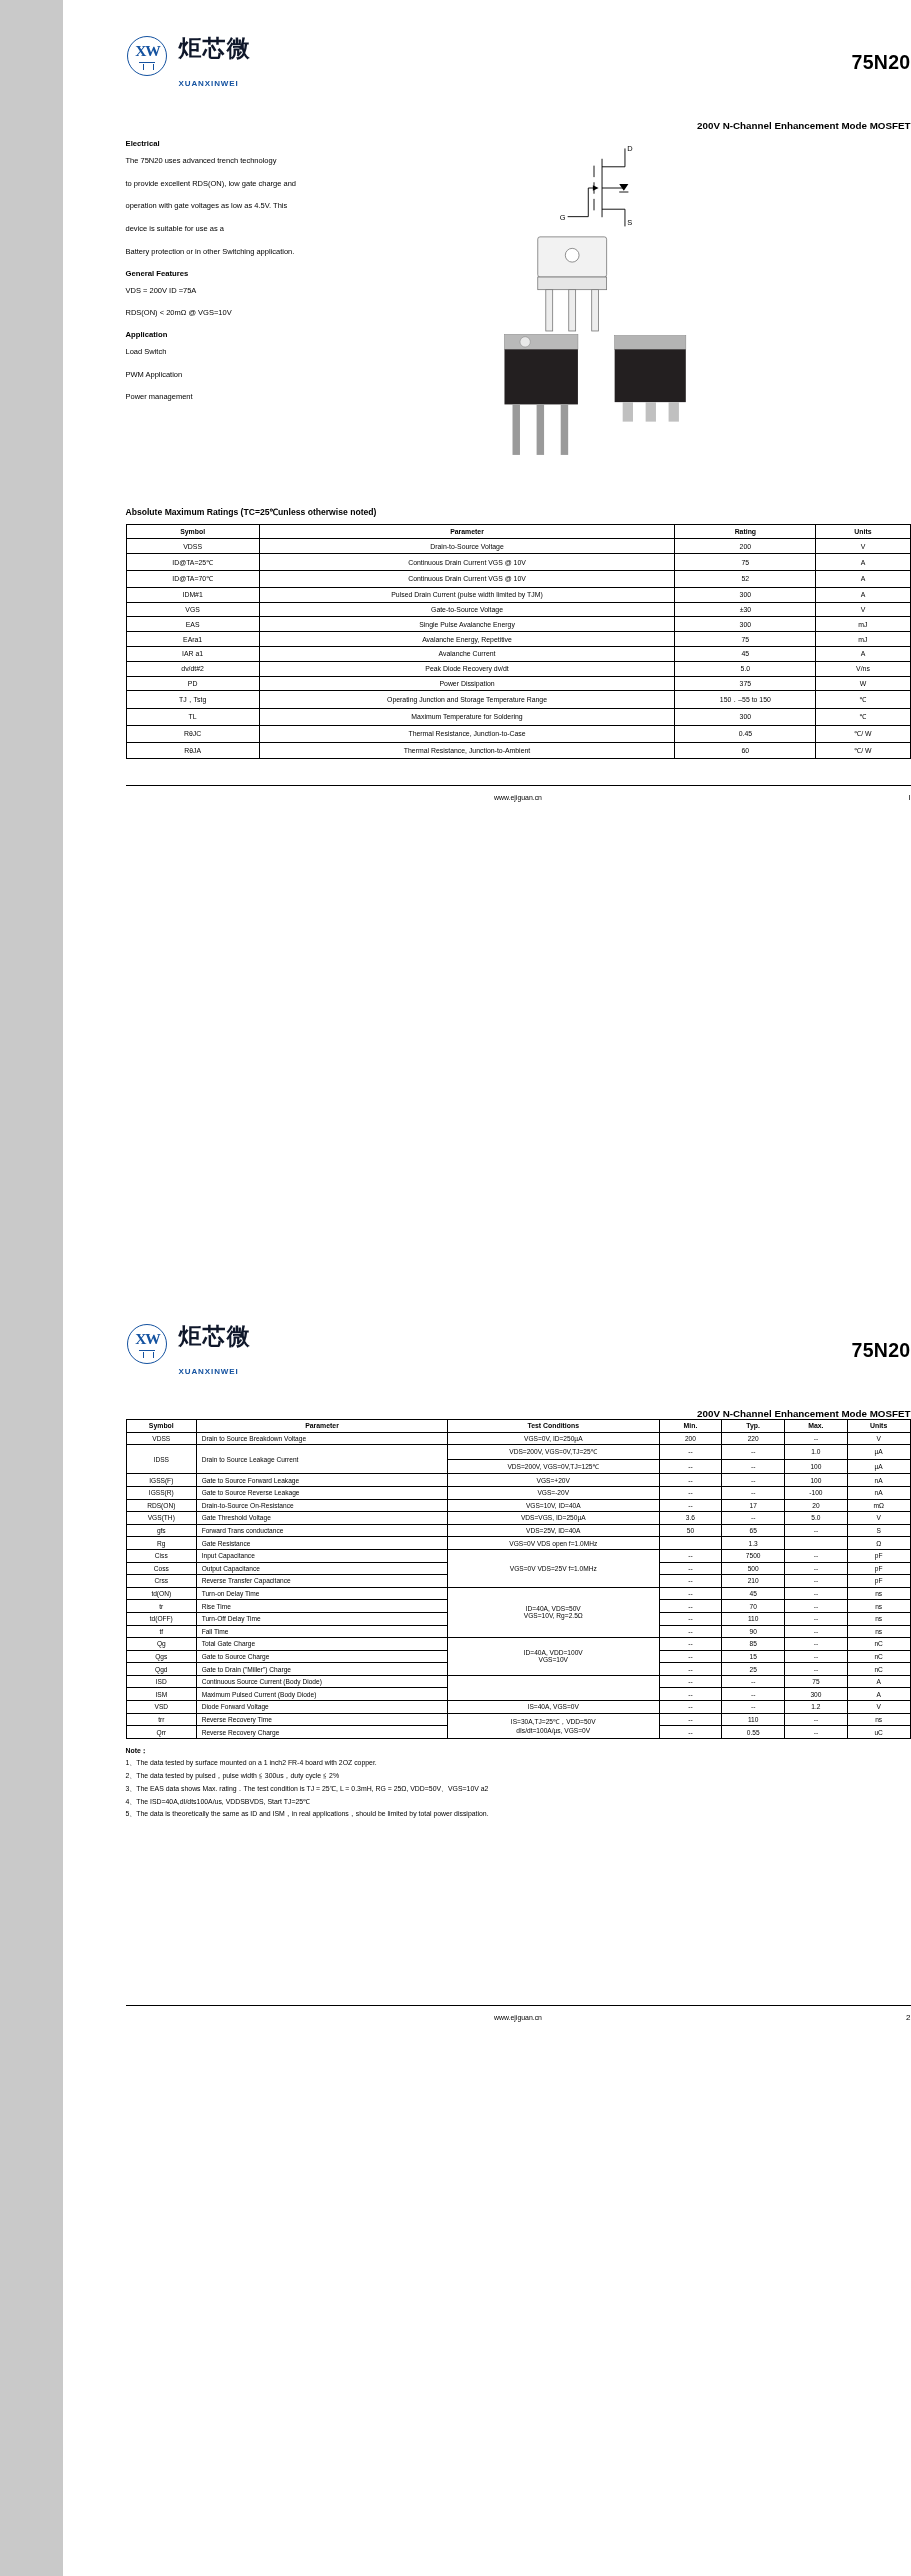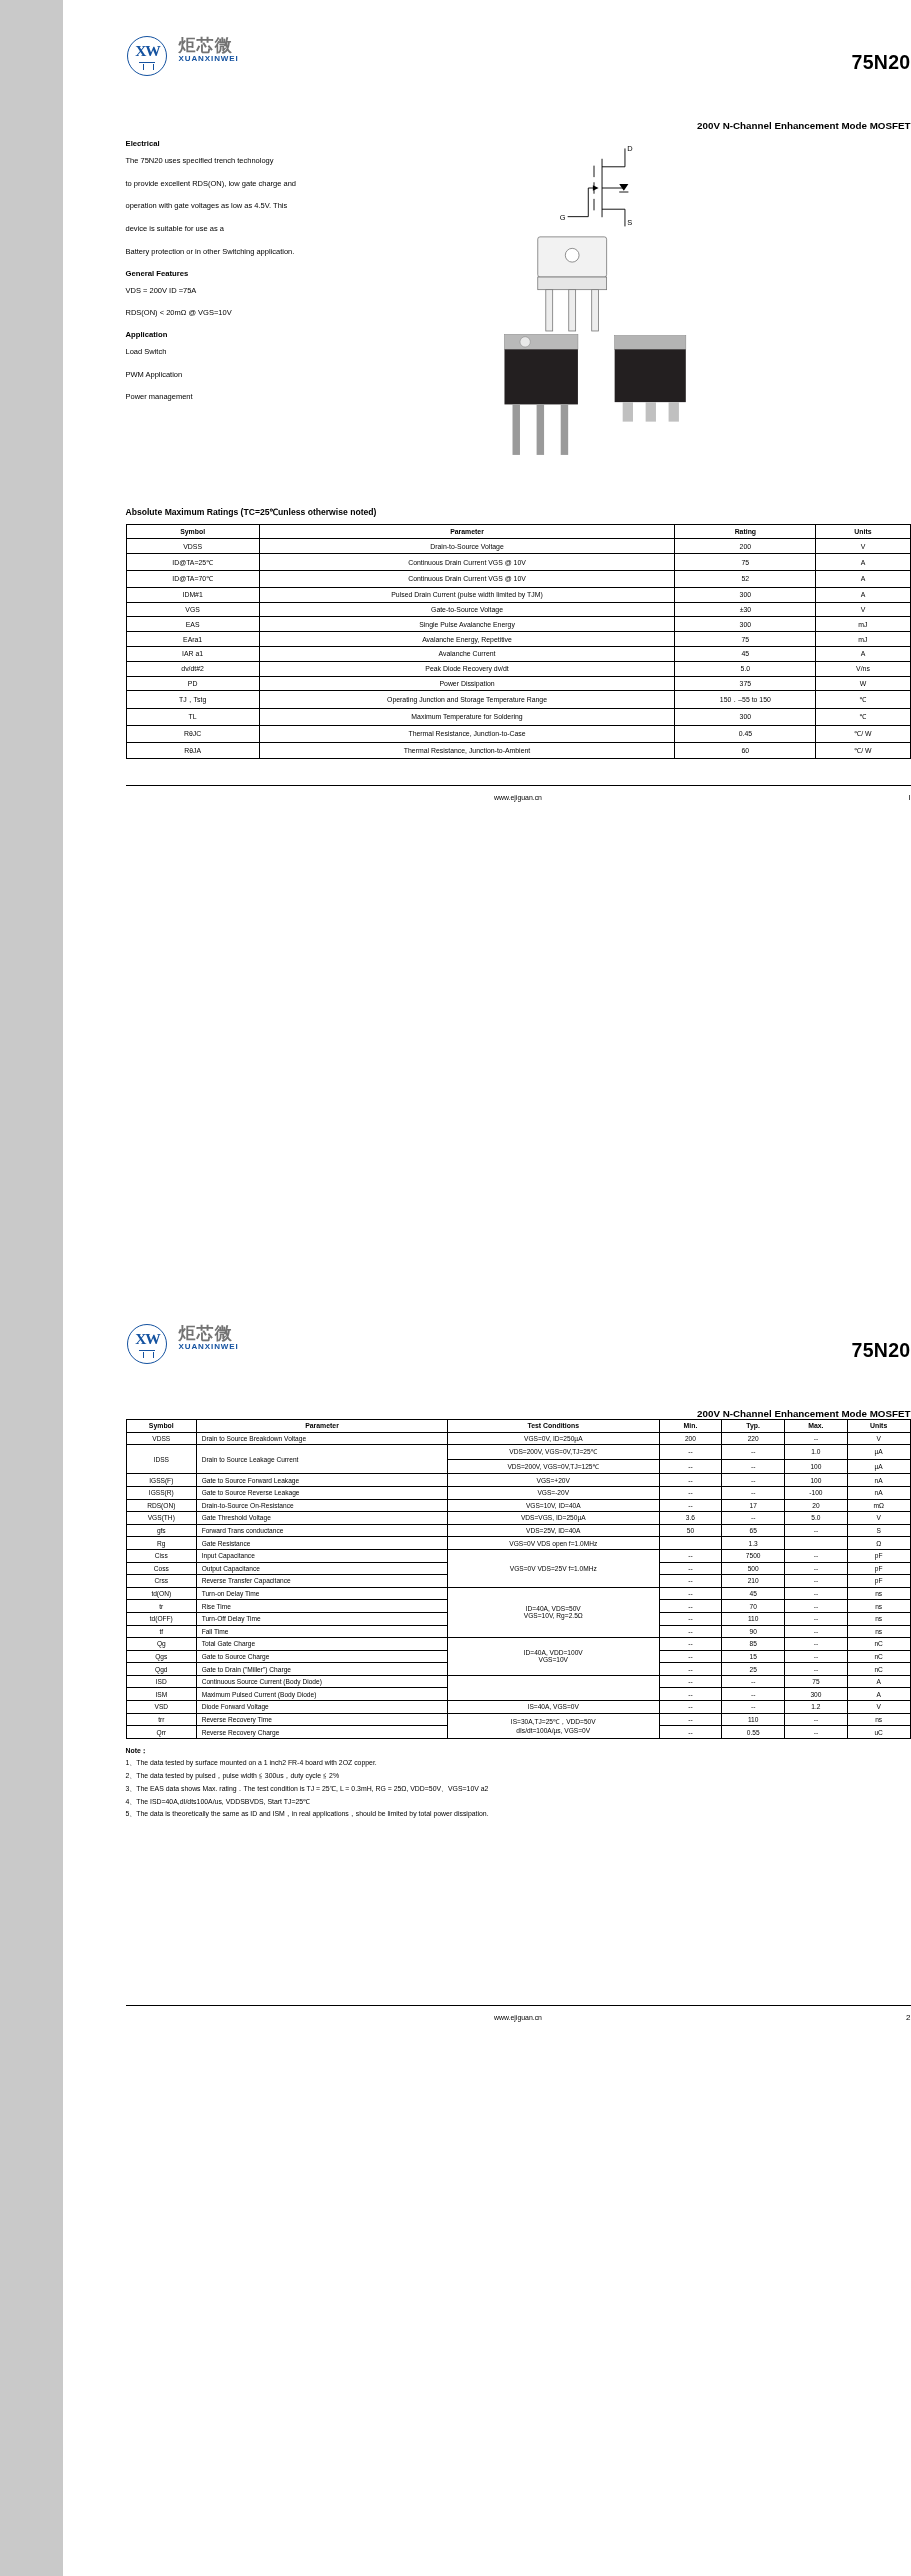--- a/index.html
+++ b/index.html
@@ -11,22 +11,22 @@
   .spacer{height:0px;}
 
   
   .hdr{display:flex;align-items:flex-start;gap:8px;height:68px;}
   .logo-mark{width:45px;height:45px;flex:0 0 auto;position:relative;}
   .logo-mark .circle{position:absolute;left:1.7px;top:1.7px;width:40px;height:40px;border-radius:50%;border:1.7px solid #1452a0;box-sizing:border-box;}
   .logo-mark .xw{position:absolute;left:0;top:8px;width:44px;text-align:center;font-size:15.5px;font-weight:bold;color:#1452a0;letter-spacing:-1.1px;font-family:"Liberation Serif",serif;}
   .logo-mark .bar{position:absolute;left:13.8px;top:27.5px;width:16px;height:1.7px;background:#1452a0;}
   .logo-mark .bar2{position:absolute;left:17px;top:30px;width:9.2px;height:5.7px;border-left:1.7px solid #1452a0;border-right:1.7px solid #1452a0;}
   .logo-text{display:flex;flex-direction:column;justify-content:flex-start;padding-top:3.4px;}
-  .logo-cn{font-size:17px;font-weight:bold;color:#737373;letter-spacing:1.1px;line-height:1;font-family:"DejaVu Sans",sans-serif;}
-  .logo-en{font-size:8px;color:#1452a0;letter-spacing:0.9px;margin-top:0;font-weight:bold;}
+  .logo-cn{font-size:23px;font-weight:bold;color:#0f172a;letter-spacing:1.1px;line-height:1;font-family:"DejaVu Sans",sans-serif;}
+  .logo-en{font-size:8px;color:#1452a0;letter-spacing:0.9px;margin-top:19px;font-weight:bold;}
   .hdr-right{margin-left:auto;text-align:right;}
   .part-no{font-size:19.5px;font-weight:bold;color:#000;letter-spacing:0.3px;margin-top:17px;}
   .subtitle{font-size:9.8px;font-weight:bold;text-align:right;margin-top:18px;}
 
   
   .p1body{display:flex;margin-top:8px;}
   .p1left{width:344px;}
   .p1right{flex:1;position:relative;height:344px;}
   h3.sec{font-size:7.7px;font-weight:bold;margin:0 0 6.9px 0;}
   p.txt{font-size:7.5px;margin:0 0 11.5px 0;line-height:1.5;}
@@ -78,21 +78,21 @@
       </div>
       <div class="hdr-right">
         <div class="part-no">75N20</div>
       </div>
     </div>
     <div class="subtitle">200V N-Channel Enhancement Mode MOSFET</div>
 
     <div class="p1body">
       <div class="p1left">
         <h3 class="sec">Electrical</h3>
-        <p class="txt just">The    75N20      uses specified trench technology</p>
+        <p class="txt just">The    75N20      uses advanced trench technology</p>
         <p class="txt just">to provide excellent RDS(ON), low gate charge and</p>
         <p class="txt just">operation with gate voltages as low as 4.5V. This</p>
         <p class="txt just">device is suitable for use as a</p>
         <p class="txt just">Battery protection or in other Switching application.</p>
 
         <h3 class="sec">General Features</h3>
         <p class="txt">VDS = 200V  ID =75A</p>
         <p class="txt">RDS(ON) &lt; 20mΩ @ VGS=10V</p>
 
         <h3 class="sec">Application</h3>

